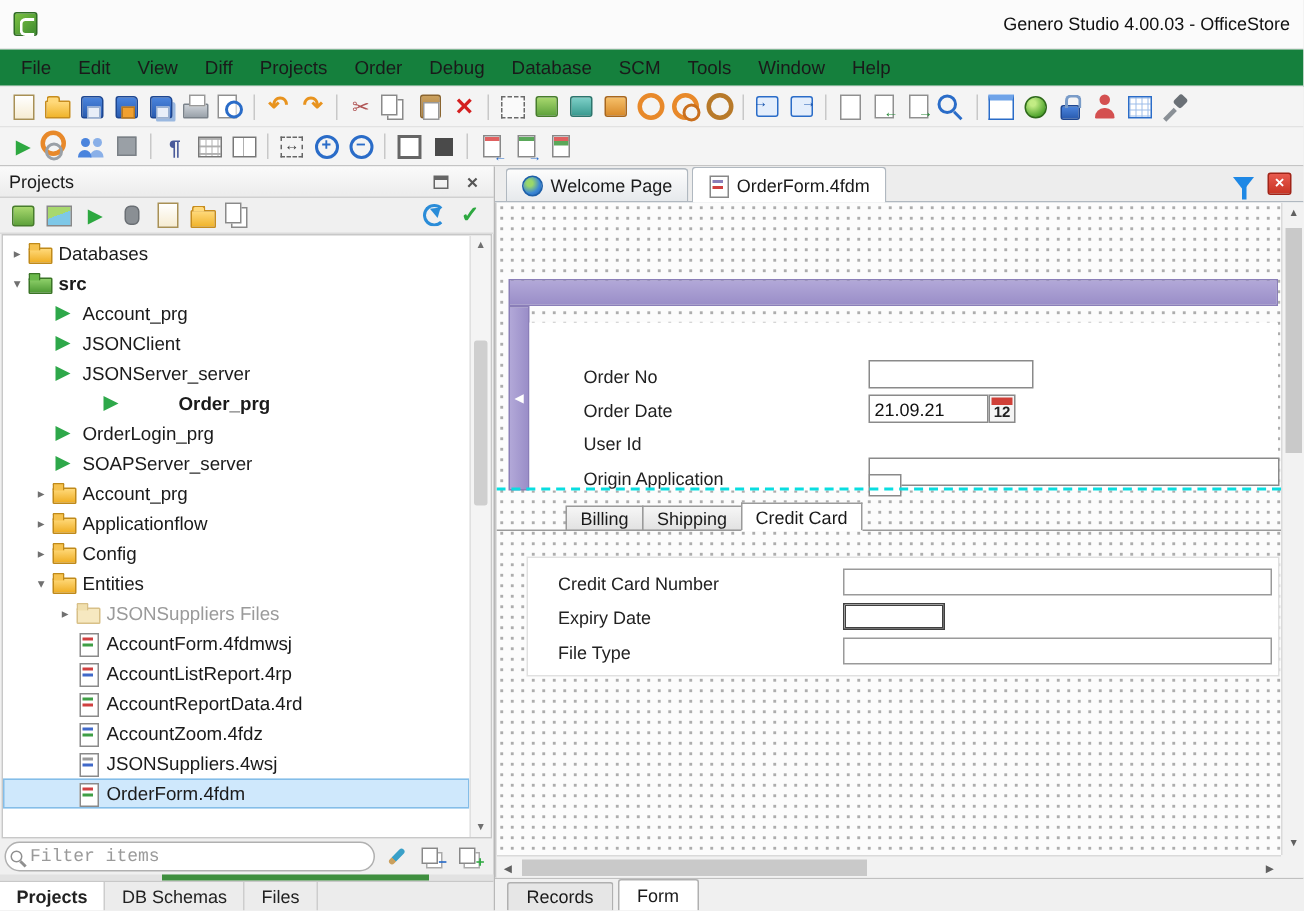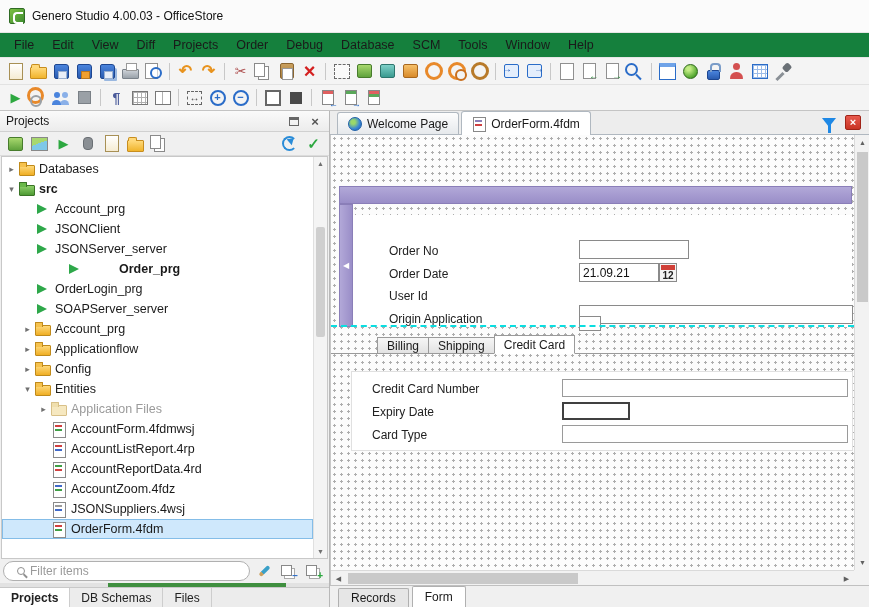--- a/index.html
+++ b/index.html
@@ -1,21 +1,21 @@
 <!DOCTYPE html>
 <html><head>
 <meta charset="utf-8">
 <style>
 *{margin:0;padding:0;box-sizing:border-box;}
 html,body{width:869px;height:607px;overflow:hidden;}
 body{font-family:"Liberation Sans",sans-serif;font-size:12px;color:#1a1a1a;background:#f0f0f0;}
 .window{width:869px;height:607px;display:flex;flex-direction:column;background:#f0f0f0;}
 
 
-.titlebar{height:28px;flex:0 0 28px;display:flex;align-items:center;gap:7px;padding:16px 9px;background:#fbfbfb;border-bottom:1px solid #e6e6e6;}
+.titlebar{height:28px;flex:0 0 28px;display:flex;align-items:center;gap:17px;padding:16px 9px;background:#fbfbfb;border-bottom:1px solid #e6e6e6;justify-content:space-between;}
 .logo{width:16px;height:16px;border-radius:2px;background:linear-gradient(135deg,#7cc142,#3d8b2f);border:1px solid #2f6b24;position:relative;}
 .logo::after{content:"";position:absolute;left:3px;top:3px;width:8px;height:8px;border:2px solid #fff;border-right:none;border-radius:4px 0 0 4px;}
 .title-text{font-size:12px;color:#111;}
 .menubar{height:25px;flex:0 0 25px;display:flex;align-items:center;padding:0 5px;background:#15803d;border-bottom:1px solid #e6e6e6;}
 .menu-item{padding:4px 9px;font-size:12.5px;cursor:default;}
 
 
 .toolbar{display:flex;align-items:center;padding:0 4px;background:#f4f4f4;}
 .toolbar.row1{height:27px;flex:0 0 27px;border-bottom:1px solid #e2e2e2;}
 .toolbar.row2{height:26px;flex:0 0 26px;border-bottom:1px solid #c4c4c4;}
@@ -135,21 +135,21 @@
 .ic-file-data::after{background:#3f9f46;box-shadow:0 4px 0 #d04040;}
 .ic-file-zoom::after{background:#4069c9;box-shadow:0 4px 0 #3f9f46;}
 .ic-file-ws::after{background:#9a9a9a;box-shadow:0 4px 0 #4069c9;}
 .tree-scroll{position:absolute;top:0;right:0;bottom:0;width:14px;background:#f4f4f4;border-left:1px solid #e0e0e0;}
 .ts-arr{position:absolute;left:0;width:13px;height:13px;display:flex;align-items:center;justify-content:center;font-size:7px;color:#707070;}
 .ts-arr.up{top:0;} .ts-arr.down{bottom:0;}
 .tree-thumb{position:absolute;top:70px;left:2px;width:9px;height:110px;background:#cfcfcf;border-radius:2px;}
 
 
 .filter-row{height:24px;flex:0 0 24px;display:flex;align-items:center;gap:3px;padding:2px 3px;}
-.filter-box{flex:1;height:20px;background:#fff;border:1px solid #b0b0b0;border-radius:10px;display:flex;align-items:center;gap:5px;padding:0 13px;}
+.filter-box{flex:1;height:20px;background:#fff;border:1px solid #b0b0b0;border-radius:10px;display:flex;align-items:center;gap:5px;padding:0 3px;font-family:Liberation Mono, monospace;}
 .mag-icon{width:8px;height:8px;border:1.5px solid #909090;border-radius:50%;position:relative;flex:0 0 8px;}
 .mag-icon::after{content:"";position:absolute;width:5px;height:1.5px;background:#909090;transform:rotate(45deg);right:-4px;bottom:-2px;}
 .filter-input{border:none;outline:none;flex:1;font-size:12px;font-family:inherit;background:transparent;color:#333;min-width:0;}
 .filter-input::placeholder{color:#9a9a9a;}
 .filter-actions{display:flex;gap:2px;}
 .green-scroll{height:4px;flex:0 0 4px;background:#e2e2e2;position:relative;}
 .green-thumb{position:absolute;left:108px;width:178px;top:0;bottom:0;background:#3f8f3f;}
 .panel-tabs{height:20px;flex:0 0 20px;display:flex;background:#ececec;border-top:1px solid #c8c8c8;}
 .ptab{display:flex;align-items:center;padding:0 11px;font-size:12px;border-right:1px solid #cdcdcd;color:#222;cursor:default;}
 .ptab.active{background:#fff;font-weight:bold;}
@@ -364,21 +364,21 @@
               <span class="tlabel">Config</span>
             </div>
             <div class="trow" style="padding-left: 18px;">
               <span class="arrow">▾</span>
               <span class="t-icon ic-folder-yellow"></span>
               <span class="tlabel">Entities</span>
             </div>
             <div class="trow muted" style="padding-left: 34px;">
               <span class="arrow">▸</span>
               <span class="t-icon ic-folder-faded"></span>
-              <span class="tlabel">Application Files</span>
+              <span class="tlabel">JSONSuppliers Files</span>
             </div>
             <div class="trow" style="padding-left: 34px;">
               <span class="arrow"></span>
               <span class="t-icon ic-file-form"></span>
               <span class="tlabel">AccountForm.4fdmwsj</span>
             </div>
             <div class="trow" style="padding-left: 34px;">
               <span class="arrow"></span>
               <span class="t-icon ic-file-report"></span>
               <span class="tlabel">AccountListReport.4rp</span>
@@ -462,21 +462,21 @@
             <div class="ftab">Billing</div>
             <div class="ftab">Shipping</div>
             <div class="ftab active">Credit Card</div>
           </div>
         <div class="ftab-base"></div>
         <div class="group-white" id="card-group">
             <div class="glabel" style="top: 10px;">Credit Card Number</div>
             <div class="gfield" style="left: 210px; top: 7px; right: 4px;"></div>
             <div class="glabel" style="top: 33px;">Expiry Date</div>
             <div class="gfield focusborder" style="left: 210px; top: 30px; width: 68px;"></div>
-            <div class="glabel" style="top: 56px;">Card Type</div>
+            <div class="glabel" style="top: 56px;">File Type</div>
             <div class="gfield" style="left: 210px; top: 53px; right: 4px;"></div>
           </div>
         <div class="vscroll">
           <span class="sarr" style="top:0;left:0;">▲</span>
           <div class="vthumb"></div>
           <span class="sarr" style="bottom:0;left:0;">▼</span>
         </div>
         <div class="hscroll">
           <span class="sarr" style="left:0;top:0;">◀</span>
           <div class="hthumb"></div>

